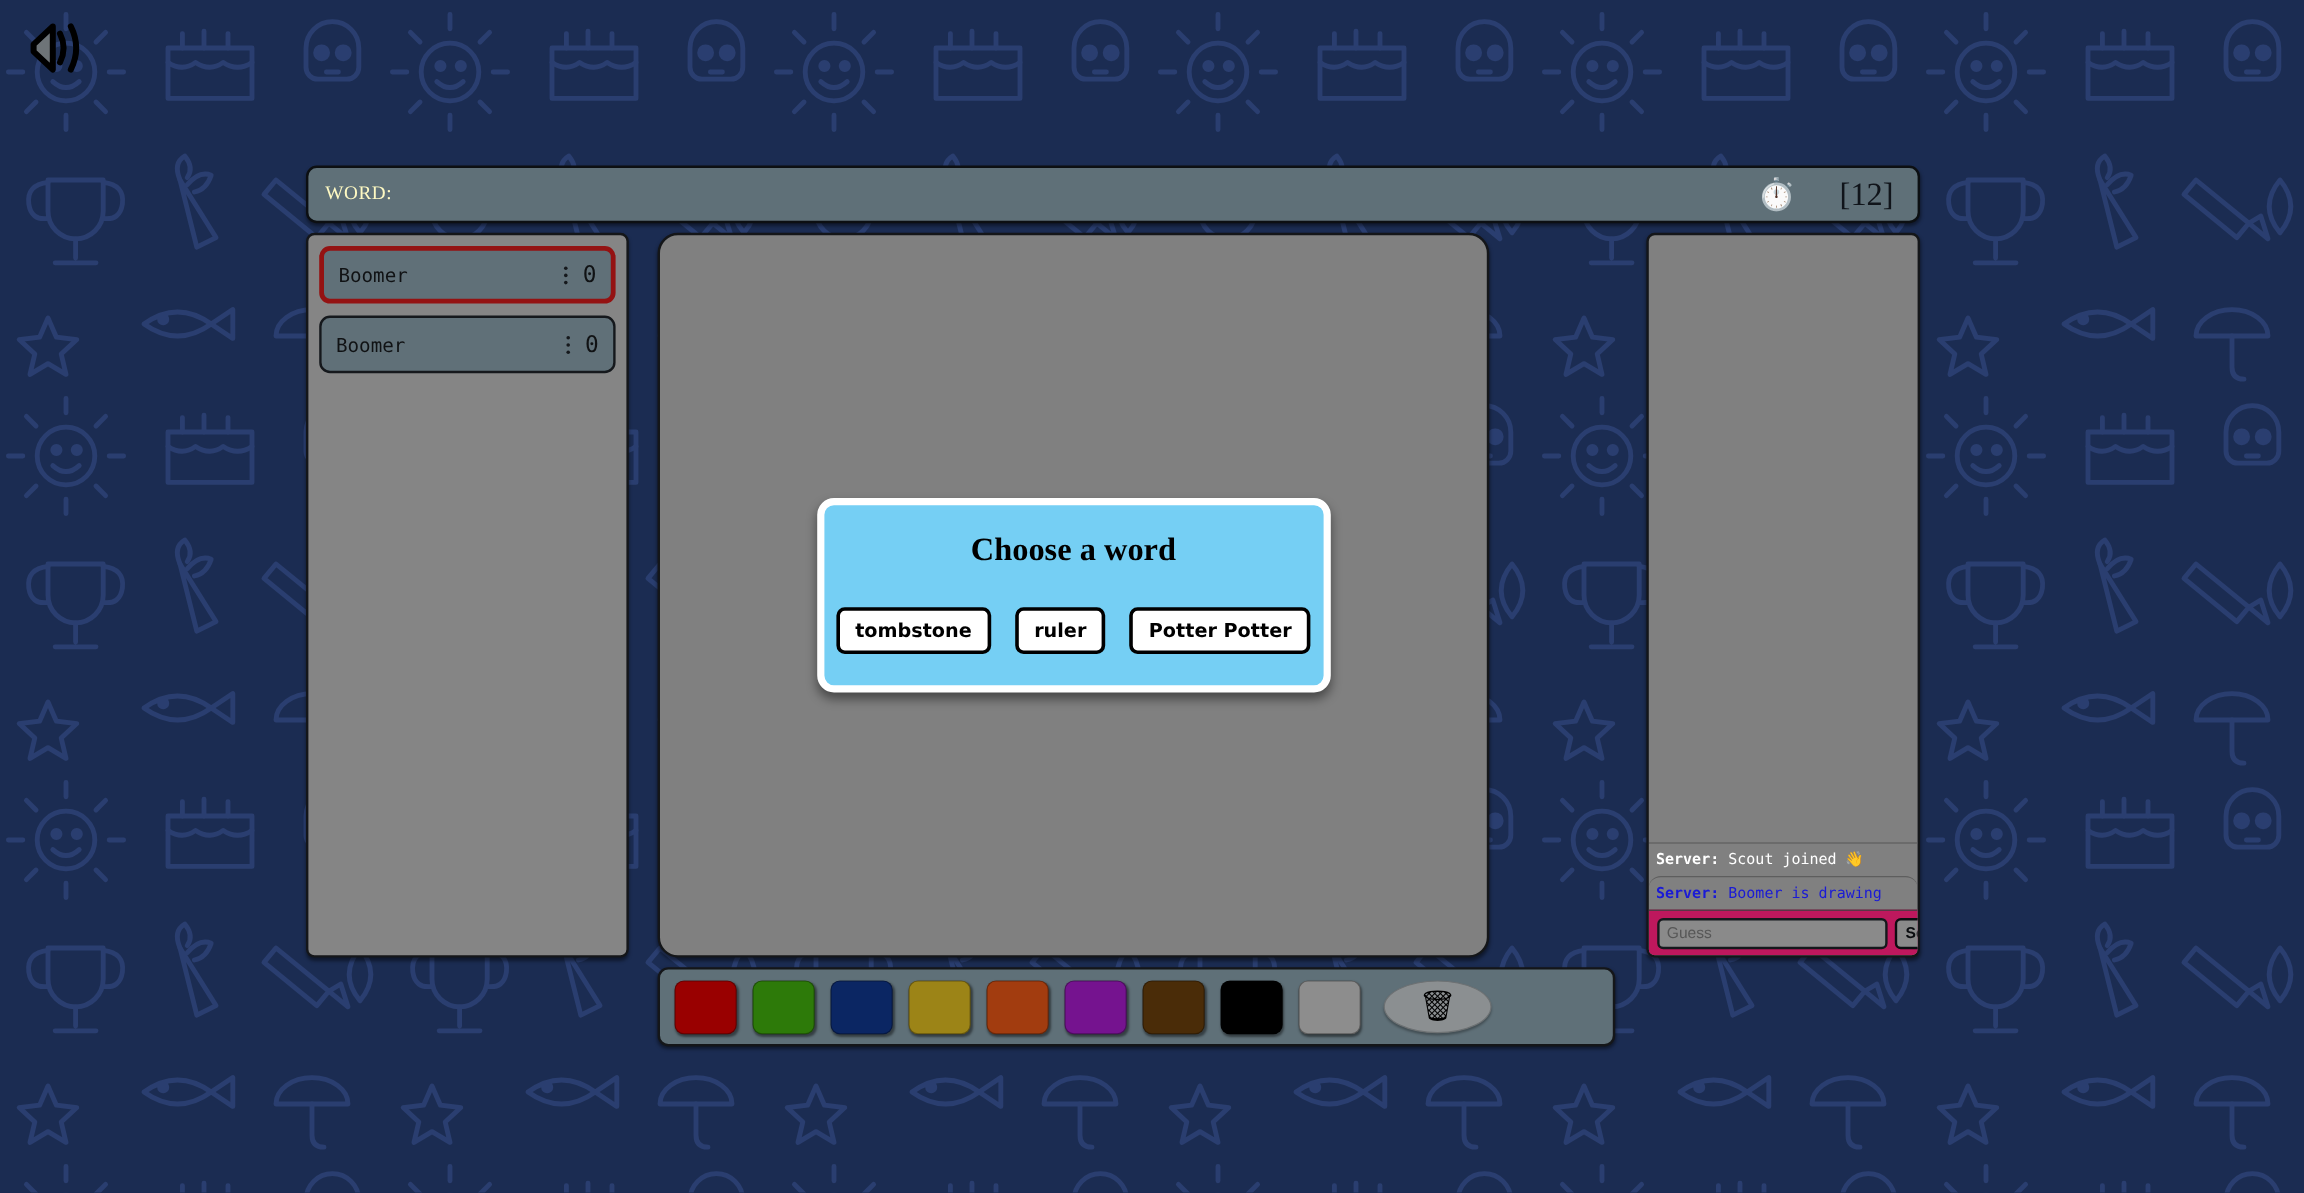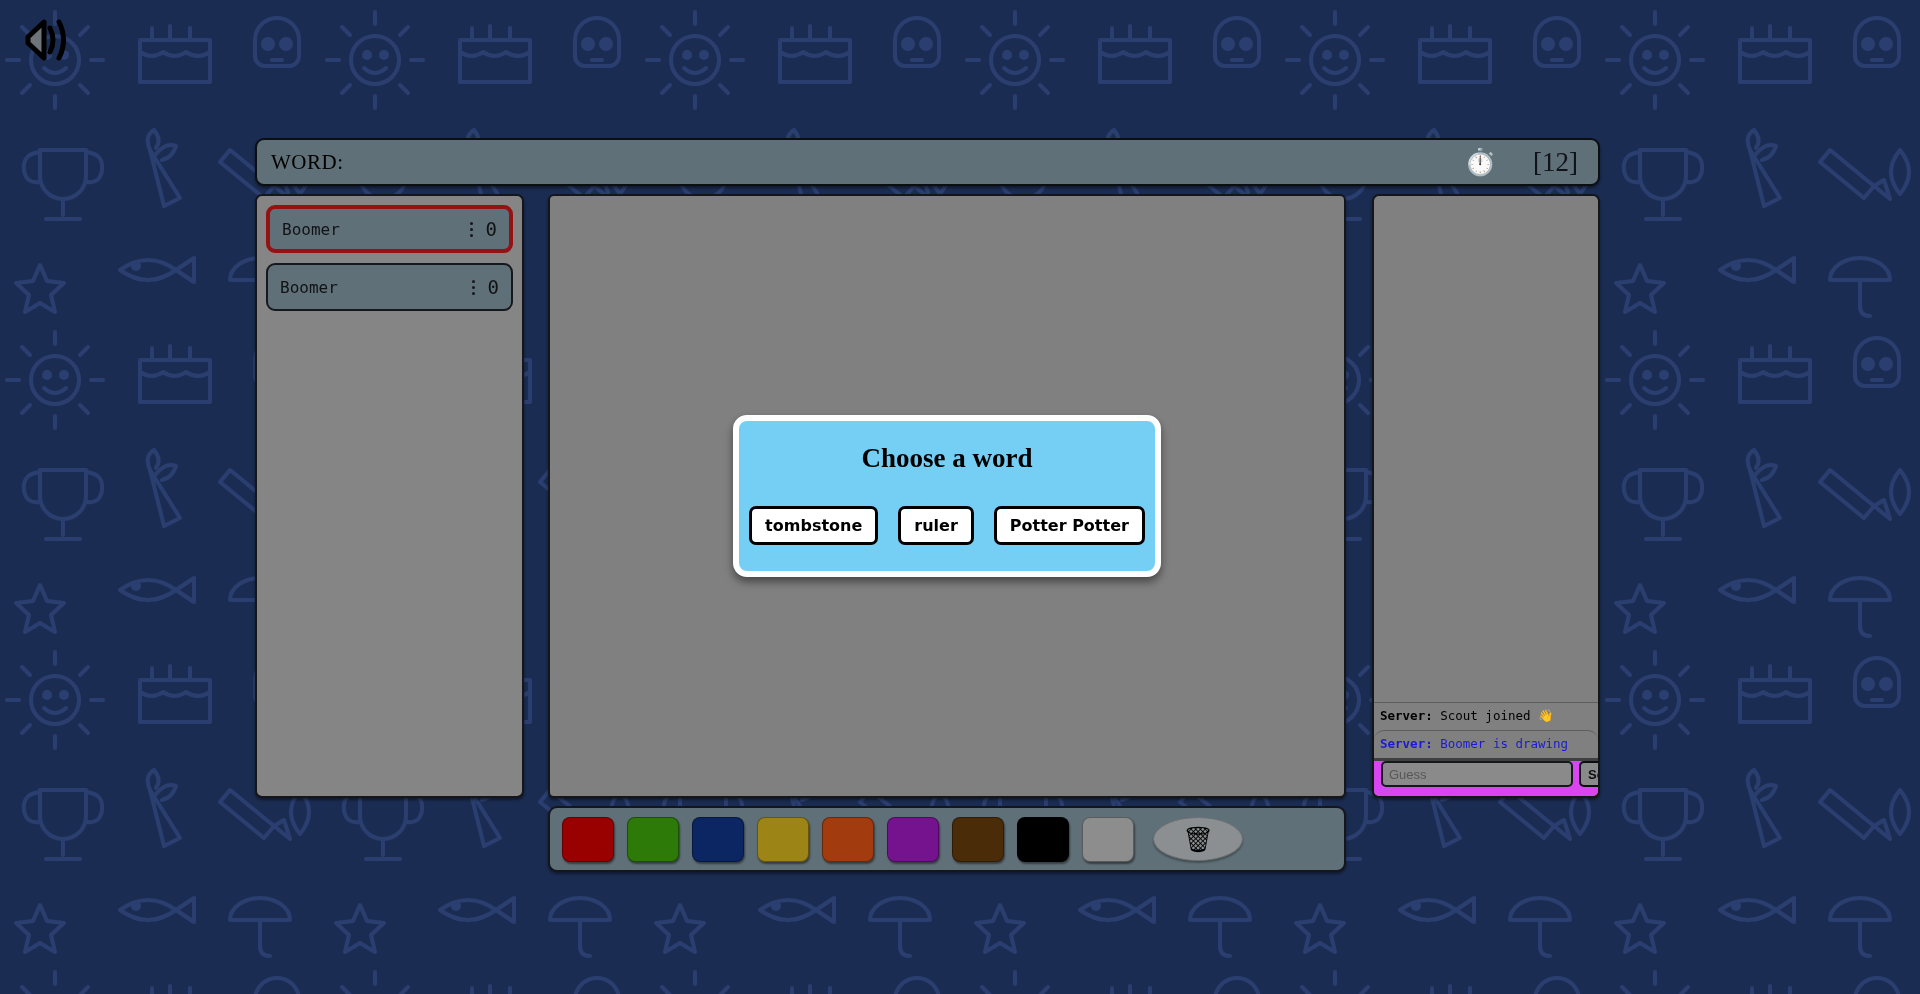--- a/index.html
+++ b/index.html
@@ -52,22 +52,22 @@
     background: #5f7078;
     border: 2px solid #0c0f12;
     border-radius: 9px;
     display: flex;
     align-items: center;
     padding: 0 14px;
     box-shadow: 0 2px 3px rgba(0,0,0,.45);
   }
   #word-label {
     font-family: "Liberation Serif", serif;
-    font-size: 21px;
-    color: #000000;
+    font-size: 16px;
+    color: #fef9c3;
     letter-spacing: .5px;
   }
   #word-hint { flex: 1; }
   #timer-icon {
     font-size: 26px;
     line-height: 1;
     margin-right: 36px;
     filter: saturate(.85);
   }
   #round-counter {
@@ -139,25 +139,25 @@
     min-width: 14px;
     text-align: right;
   }
 
   
   #canvas-col {
     margin-left: 12px;
     width: 798px;
   }
   #draw-canvas {
-    width: 798px;
+    width: 693px;
     height: 604px;
     background: #808080;
     border: 2px solid #141619;
-    border-radius: 6px;
+    border-radius: 17px;
     position: relative;
     box-shadow: 0 2px 3px rgba(0,0,0,.45);
     overflow: hidden;
   }
 
   
   #choose-word-modal {
     position: absolute;
     left: 50%;
     top: 50%;
@@ -260,26 +260,26 @@
     font-family: "DejaVu Sans Mono", monospace;
     font-size: 12.5px;
     padding: 5px 6px;
     border-top: 1px solid #5e5e5e;
     line-height: 1.35;
     word-break: break-word;
   }
   .chat-author { font-weight: bold; }
   #chat-input-row {
     height: 38px;
-    background: #d946ef;
-    display: flex;
-    align-items: flex-start;
+    background: #be185d;
+    display: flex;
+    align-items: center;
     padding: 0 7px;
     gap: 6px;
-    border-top: 3px solid #404040;
+    border-top: 1px solid #404040;
   }
   #guess-input {
     flex: 1;
     height: 26px;
     background: #8a8a8a;
     border: 2px solid #15181c;
     border-radius: 5px;
     font-family: "Liberation Sans", sans-serif;
     font-size: 13px;
     color: #111;
@@ -420,21 +420,21 @@
         <div class="color-swatch" style="background-color: rgb(0, 0, 0);"></div>
         <div class="color-swatch" style="background-color: rgb(141, 141, 141);"></div>
         <div id="clear-button">🗑</div>
       </div>
 
     </div>
 
     <div id="chat-col">
       <div id="chat-panel">
         <div id="chat-messages">
-          <div class="chat-msg" style="color: #000000;">
+          <div class="chat-msg" style="color: #ffffff;">
             <span class="chat-author">Server:</span><span> Scout joined 👋</span>
           </div>
           <div class="chat-msg" style="color: rgb(26, 26, 214); border-radius: 10px;">
             <span class="chat-author">Server:</span><span> Boomer is drawing</span>
           </div>
         </div>
         <div id="chat-input-row">
           <input id="guess-input" type="text" placeholder="Guess" style="">
           <button id="send-button">Send</button>
         </div>

